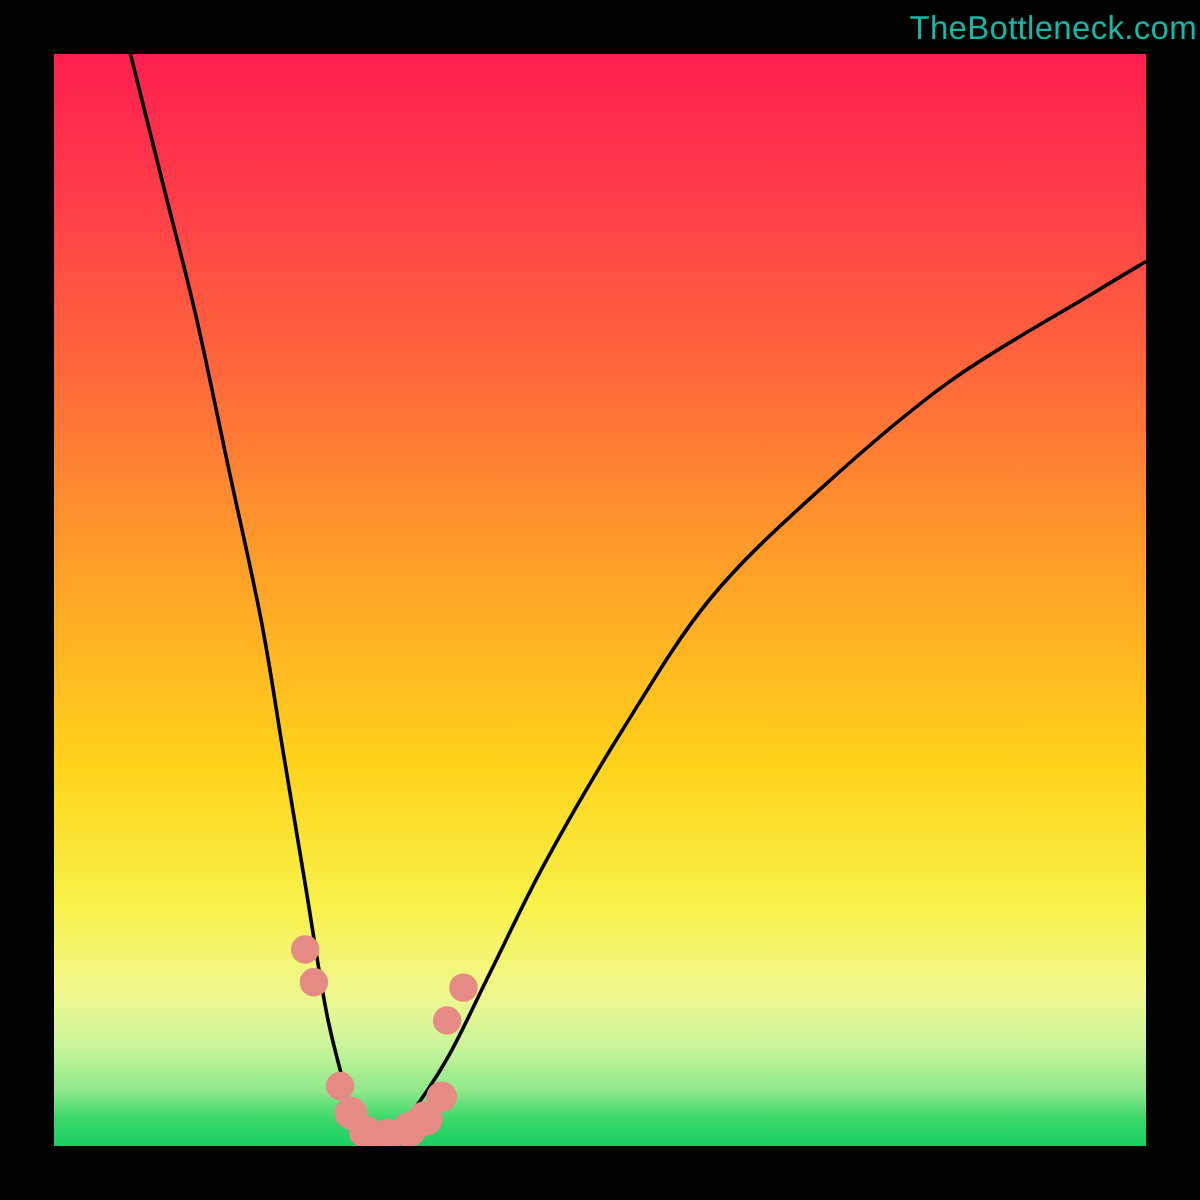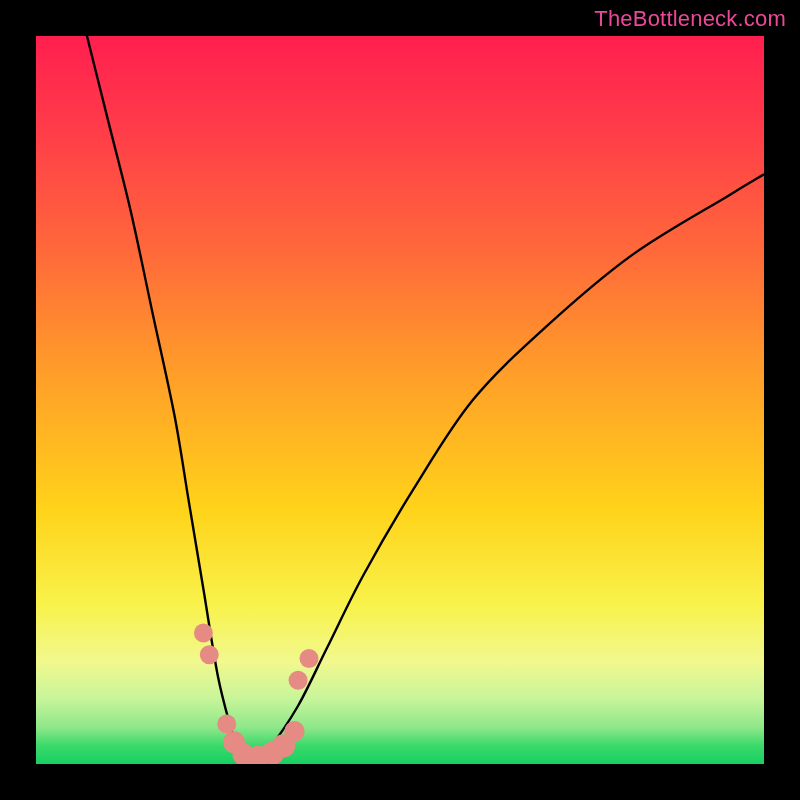--- a/index.html
+++ b/index.html
@@ -37,22 +37,22 @@
       #f1f88e 86%,
       #c8f59a 91%,
       #8ee78a 95%,
       #3ad96a 97.5%,
       #18cf62 100%
     );
   }
   .watermark {
     position: absolute;
     top: 6px;
-    right: 14px;
-    color: #ec4899;
+    right: 2px;
+    color: #14b8a6;
     font-size: 22px;
     letter-spacing: 0.2px;
     user-select: none;
   }
   svg.curve {
     position: absolute;
     left: 0;
     top: 0;
     width: 728px;
     height: 728px;

